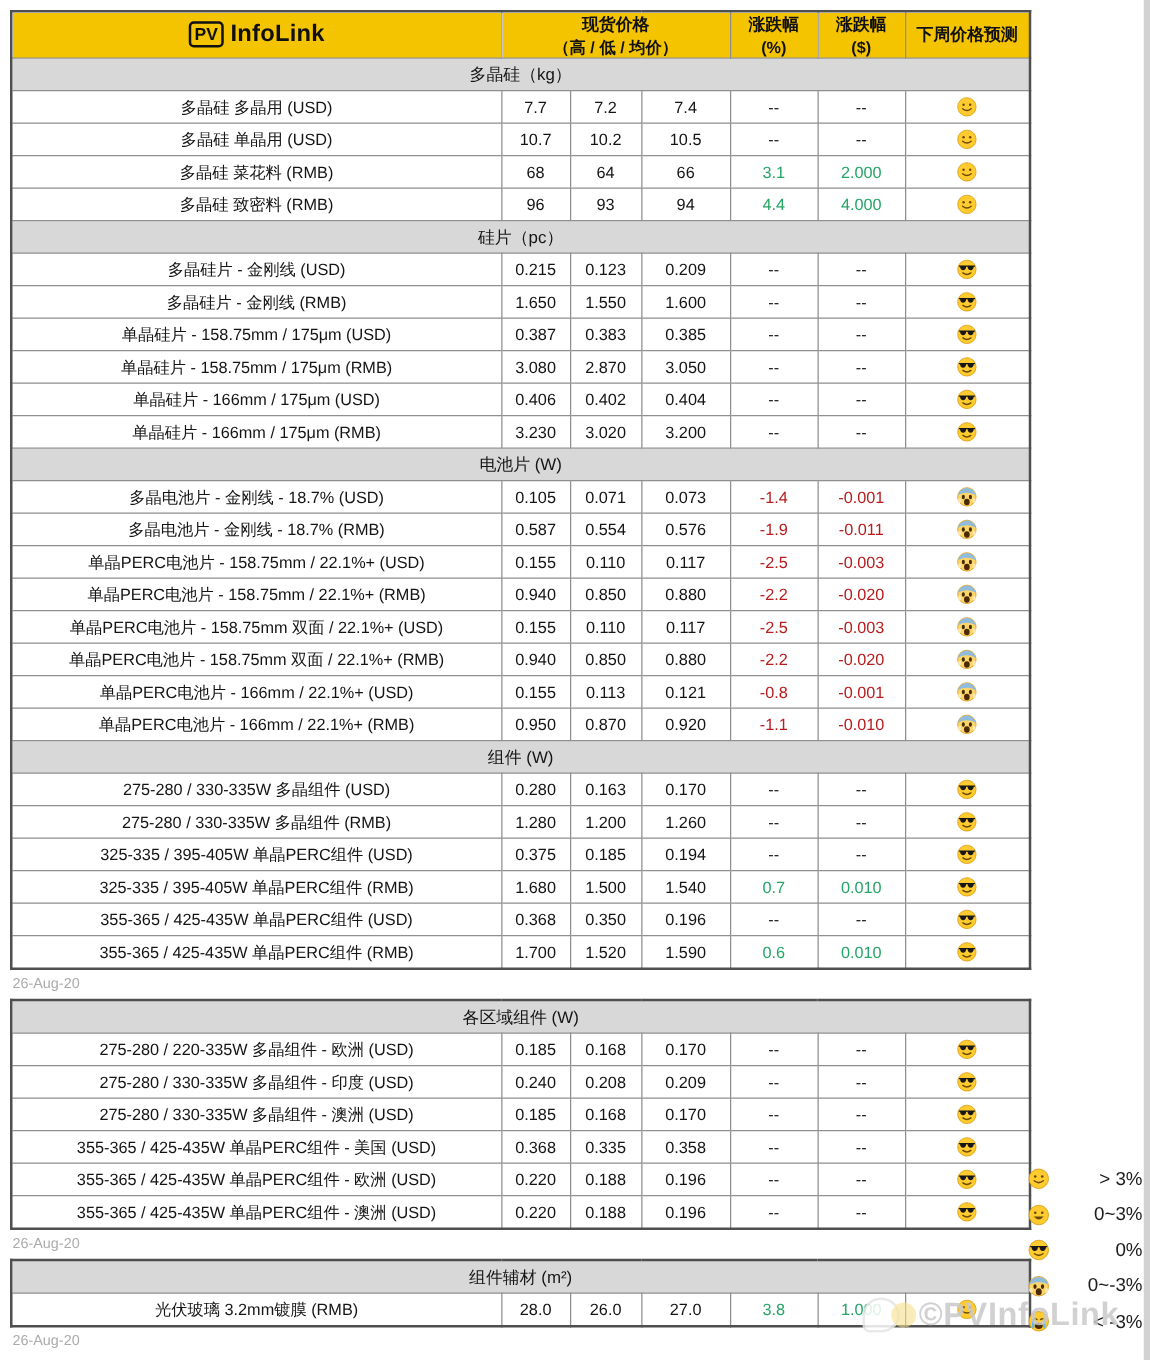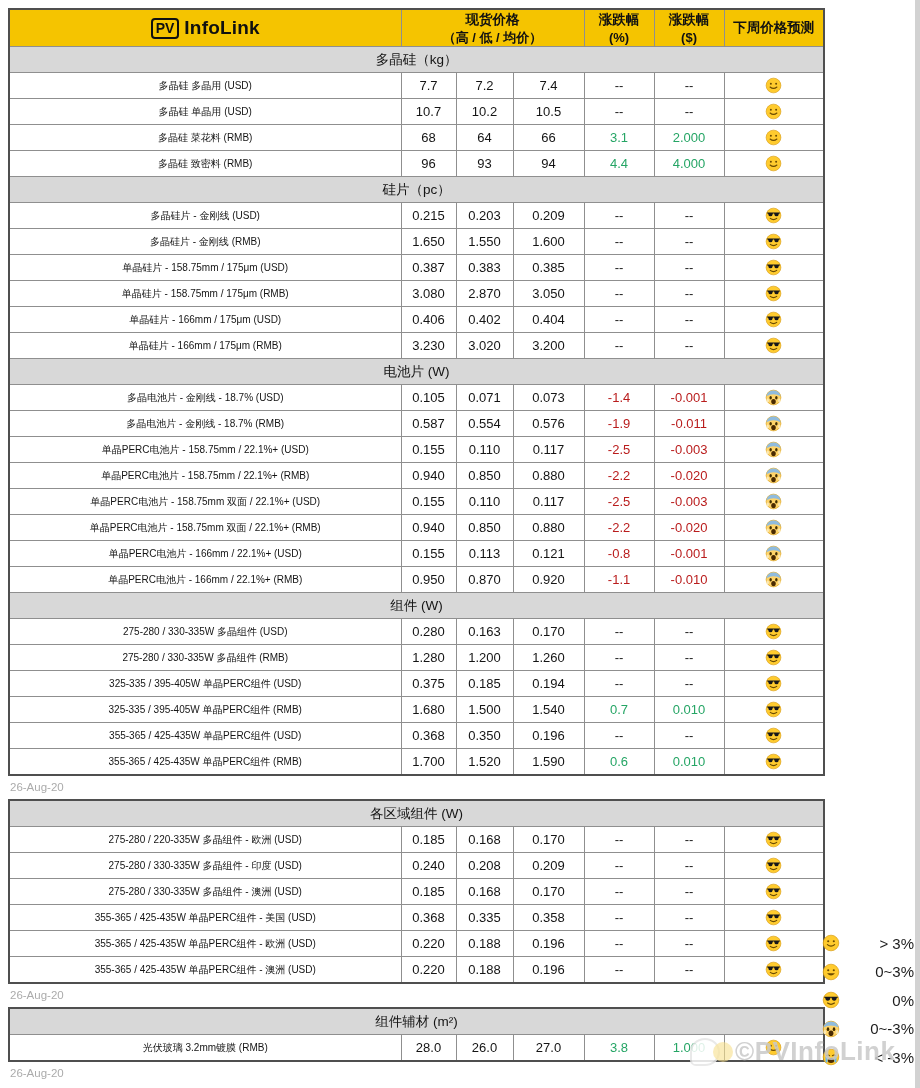--- a/index.html
+++ b/index.html
@@ -8,21 +8,21 @@
   #tables-host{position:absolute;left:8px;top:8px;width:916px;}
   table.price-table{border-collapse:collapse;width:815px;table-layout:fixed;border:2px solid #4f4f4f;background:#fff;font-size:13px;}
   table.price-table td,table.price-table th{border:1px solid #8f8f8f;height:25px;padding:0;text-align:center;color:#141414;overflow:hidden;white-space:nowrap;font-weight:400;}
   thead th{background:#F5C400;height:42px;}
   th.logo-cell{text-align:center;}
   .pv-badge{display:inline-block;border:2.4px solid #101010;border-radius:4px;padding:0 3px 1px 3px;font-weight:800;font-size:14px;margin-right:5px;position:relative;top:-1px;color:#101010;}
   .logo-text{font-weight:800;font-size:19px;letter-spacing:.2px;color:#101010;}
   .hdr-main{font-weight:700;font-size:13.5px;line-height:1.45;color:#111;}
   .hdr-sub{font-weight:700;font-size:13px;line-height:1.3;color:#111;}
   th.sec-th{background:#D8D8D8;font-weight:700;font-size:13.5px;color:#111;}
-  td.c-name{text-align:left;padding-left:7px;font-size:10px;}
+  td.c-name{text-align:left;padding-left:7px;font-size:13px;}
   td.c-chg.up{color:#25A565;}
   td.c-chg.down{color:#b91c1c;}
   td.c-chg.flat{color:#1a1a1a;}
   .fc-emoji{vertical-align:middle;}
   .table-date{color:#ABABAB;font-size:11.5px;margin:5px 0 6px 2px;}
   .legend{position:absolute;left:822px;top:934px;width:92px;display:flex;flex-direction:column;gap:10.5px;z-index:2;}
   .legend-row{display:flex;align-items:center;justify-content:space-between;height:18px;font-size:15px;color:#1c1c1c;}
   .legend-row .fc-emoji{width:18px;height:18px;}
   .legend-label{text-align:right;}
   .watermark{position:absolute;left:690px;top:1036px;z-index:3;display:flex;align-items:center;opacity:.85;pointer-events:none;}
@@ -125,21 +125,21 @@
                 <circle cx="11.8" cy="7.2" r="1.05" fill="#6B4A00"></circle>
                 <path d="M5.4 10.6 Q9 13.6 12.6 10.6" stroke="#6B4A00" stroke-width="1.2" fill="none" stroke-linecap="round"></path>
               </svg></td>
           </tr>
           <tr>
             <th class="sec-th" colspan="7">硅片（pc）</th>
           </tr>
           <tr>
             <td class="c-name">多晶硅片 - 金刚线 (USD)</td>
             <td class="c-num">0.215</td>
-            <td class="c-num">0.203</td>
+            <td class="c-num">0.123</td>
             <td class="c-num">0.209</td>
             <td class="c-chg flat">--</td>
             <td class="c-chg flat">--</td>
             <td class="c-fc"><svg class="fc-emoji" viewBox="0 0 18 18" width="17" height="17">
                 <circle cx="9" cy="9" r="7.8" fill="#FFCB2E" stroke="#D99E17" stroke-width="0.7"></circle>
                 <path d="M2.2 5.8 h13.6 v1 h-1 q-0.3 2.9 -2.6 2.9 q-2.3 0 -2.6 -2.9 h-1.2 q-0.3 2.9 -2.6 2.9 q-2.3 0 -2.6 -2.9 h-1 Z" fill="#17171a"></path>
                 <path d="M5.6 12 Q9 14.6 12.4 12" stroke="#6B4A00" stroke-width="1.2" fill="none" stroke-linecap="round"></path>
               </svg></td>
           </tr>
           <tr>

